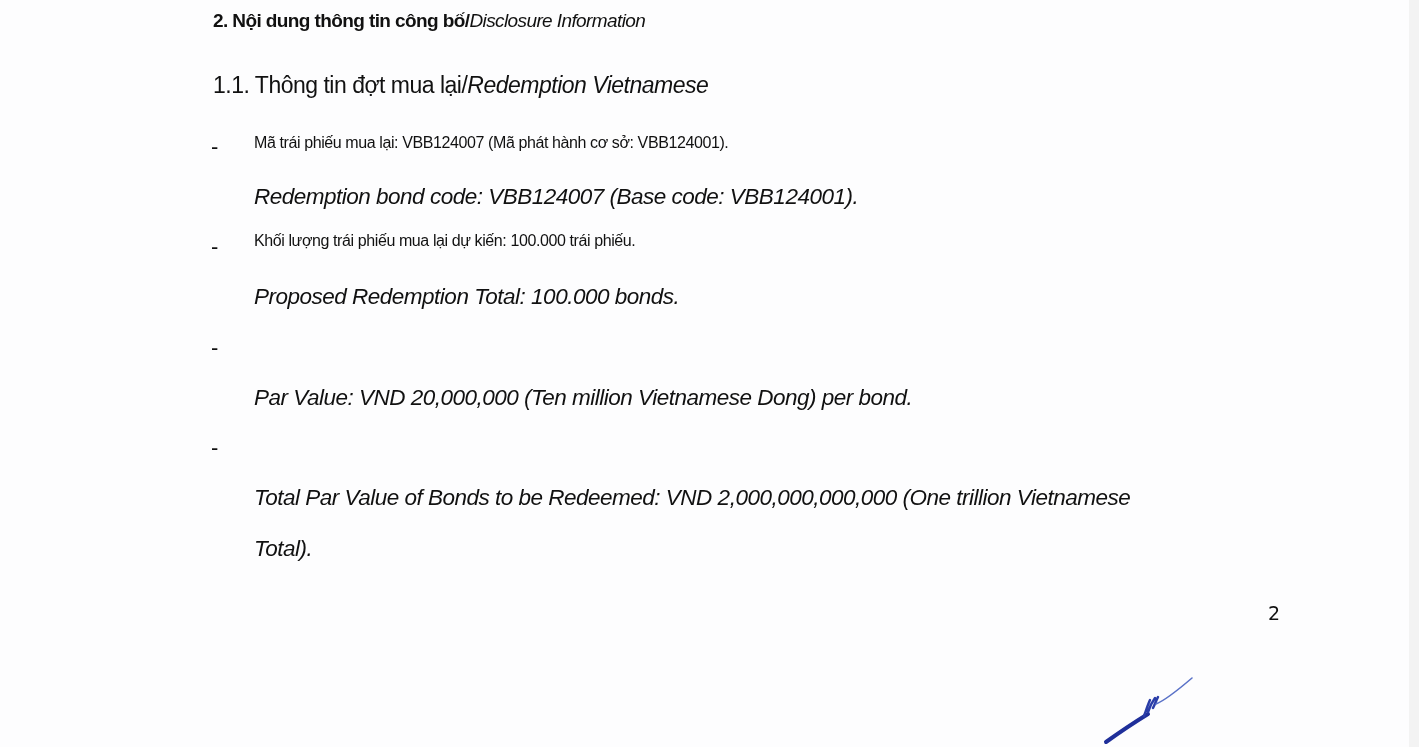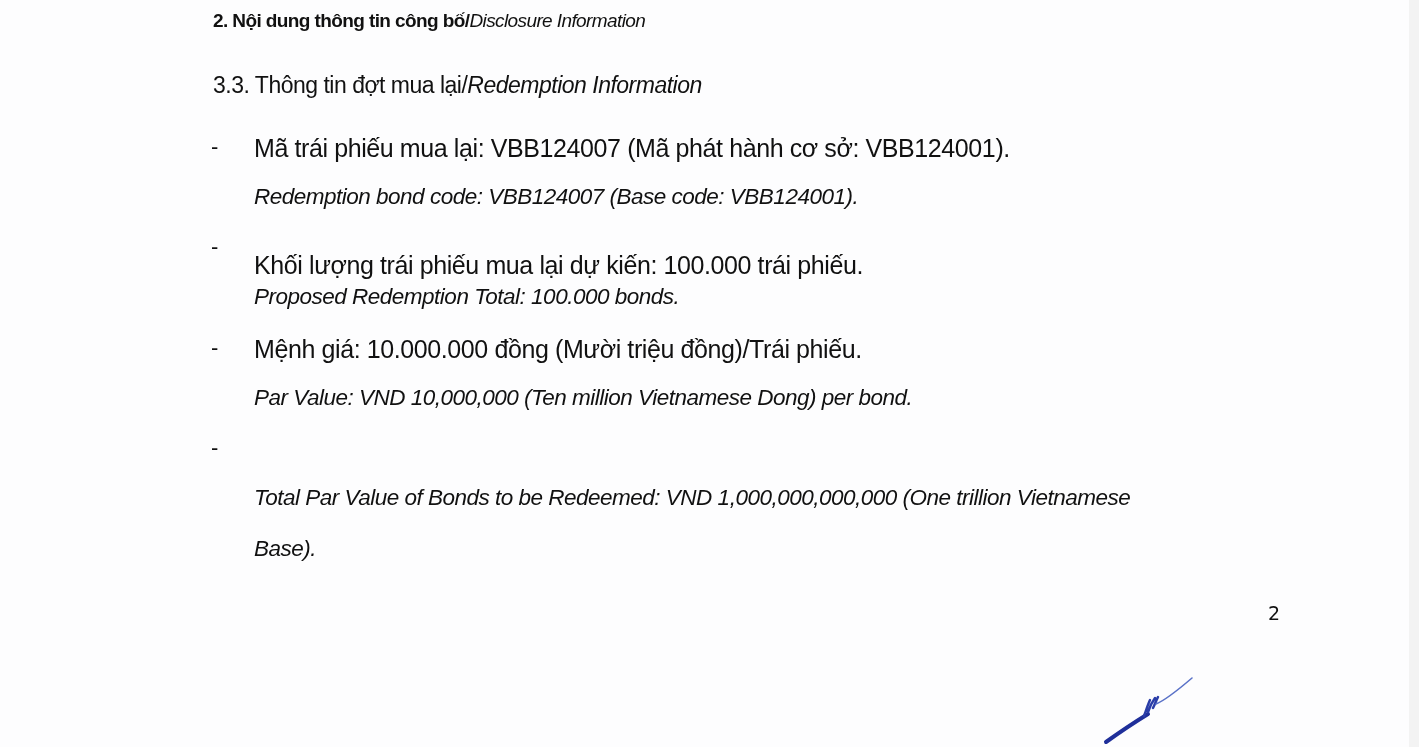--- a/index.html
+++ b/index.html
@@ -23,21 +23,21 @@
   .h2 .en { font-weight: normal; font-style: italic; }
   .h3 {
     position: absolute; left: 213px; top: 72px;
     font-size: 23px; letter-spacing: -0.5px; white-space: nowrap;
   }
   .h3 .en { font-style: italic; }
   .bullet {
     position: absolute; left: 211px; font-size: 22px;
   }
   .vi {
-    position: absolute; left: 254px; font-size: 25px;
+    position: absolute; left: 254px; font-size: 16px;
     letter-spacing: -0.4px; white-space: nowrap;
   }
   .en-line {
     position: absolute; left: 254px; font-size: 22.5px;
     font-style: italic; letter-spacing: -0.5px; white-space: nowrap; text-align: center;
   }
   .page-num {
     position: absolute; left: 1268px; top: 602px;
     font-family: "DejaVu Sans", sans-serif; font-size: 19px;
   }
@@ -46,38 +46,37 @@
 </head>
 <body>
 
 <div class="page">
 
   <div class="h2">
     <span>2. Nội dung thông tin công bố/</span><span class="en">Disclosure Information</span>
   </div>
 
   <div class="h3">
-    <span>3.3. Thông tin đợt mua lại/</span><span class="en">Redemption Information</span>
+    <span>1.1. Thông tin đợt mua lại/</span><span class="en">Redemption Vietnamese</span>
   </div>
 
   <span class="bullet" style="top:134px">-</span>
   <span class="vi" style="top:134px">Mã trái phiếu mua lại: VBB124007 (Mã phát hành cơ sở: VBB124001).</span>
   <span class="en-line" style="top:184px">Redemption bond code: VBB124007 (Base code: VBB124001).</span>
 
   <span class="bullet" style="top:234px">-</span>
-  <span class="vi" style="top:251px">Khối lượng trái phiếu mua lại dự kiến: 100.000 trái phiếu.</span>
+  <span class="vi" style="top:232px">Khối lượng trái phiếu mua lại dự kiến: 100.000 trái phiếu.</span>
   <span class="en-line" style="top:284px">Proposed Redemption Total: 100.000 bonds.</span>
 
   <span class="bullet" style="top:335px">-</span>
-  <span class="vi" style="top:335px">Mệnh giá: 10.000.000 đồng (Mười triệu đồng)/Trái phiếu.</span>
-  <span class="en-line" style="top:385px">Par Value: VND 10,000,000 (Ten million Vietnamese Dong) per bond.</span>
+  <span class="en-line" style="top:385px">Par Value: VND 20,000,000 (Ten million Vietnamese Dong) per bond.</span>
 
   <span class="bullet" style="top:435px">-</span>
-  <span class="en-line" style="top:485px">Total Par Value of Bonds to be Redeemed: VND 1,000,000,000,000 (One trillion Vietnamese</span>
-  <span class="en-line" style="top:536px">Base).</span>
+  <span class="en-line" style="top:485px">Total Par Value of Bonds to be Redeemed: VND 2,000,000,000,000 (One trillion Vietnamese</span>
+  <span class="en-line" style="top:536px">Total).</span>
 
   <span class="page-num">2</span>
 
   <svg class="signature" width="100" height="80" viewBox="0 0 100 80">
     <path d="M6 72 C 20 62, 35 52, 48 44" stroke="#1f2f9a" stroke-width="4" fill="none" stroke-linecap="round"></path>
     <path d="M44 46 C 47 38, 48 34, 50 30 M 48 42 C 50 36, 52 32, 55 28 M 53 38 C 55 34, 56 31, 58 27" stroke="#2a3da8" stroke-width="2.5" fill="none" stroke-linecap="round"></path>
     <path d="M56 34 C 66 30, 78 20, 92 8" stroke="#5a72c8" stroke-width="1.6" fill="none" stroke-linecap="round"></path>
   </svg>
 </div>
 

